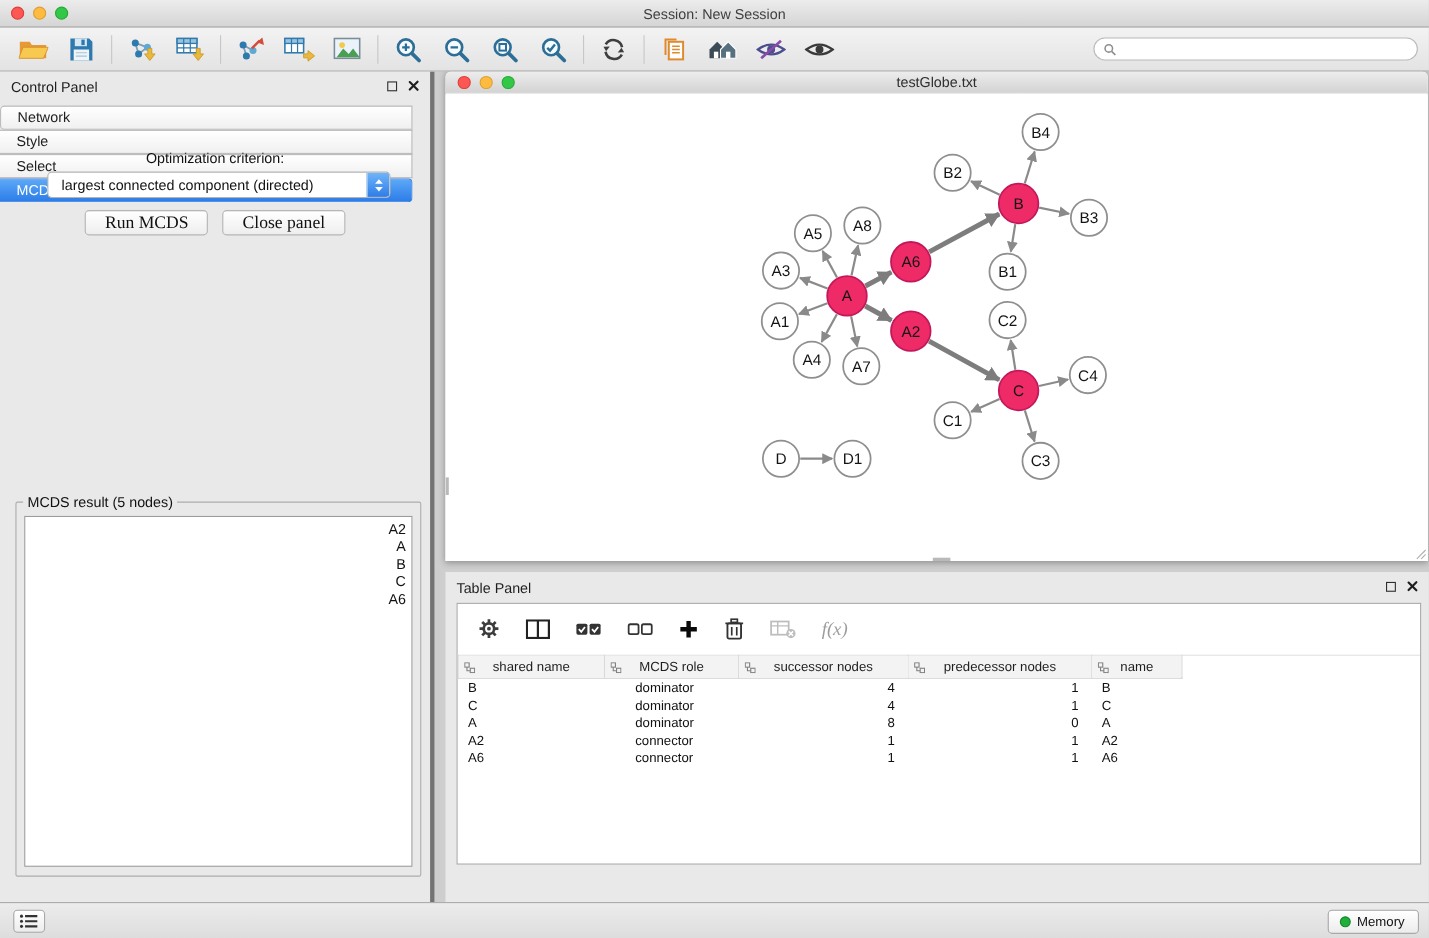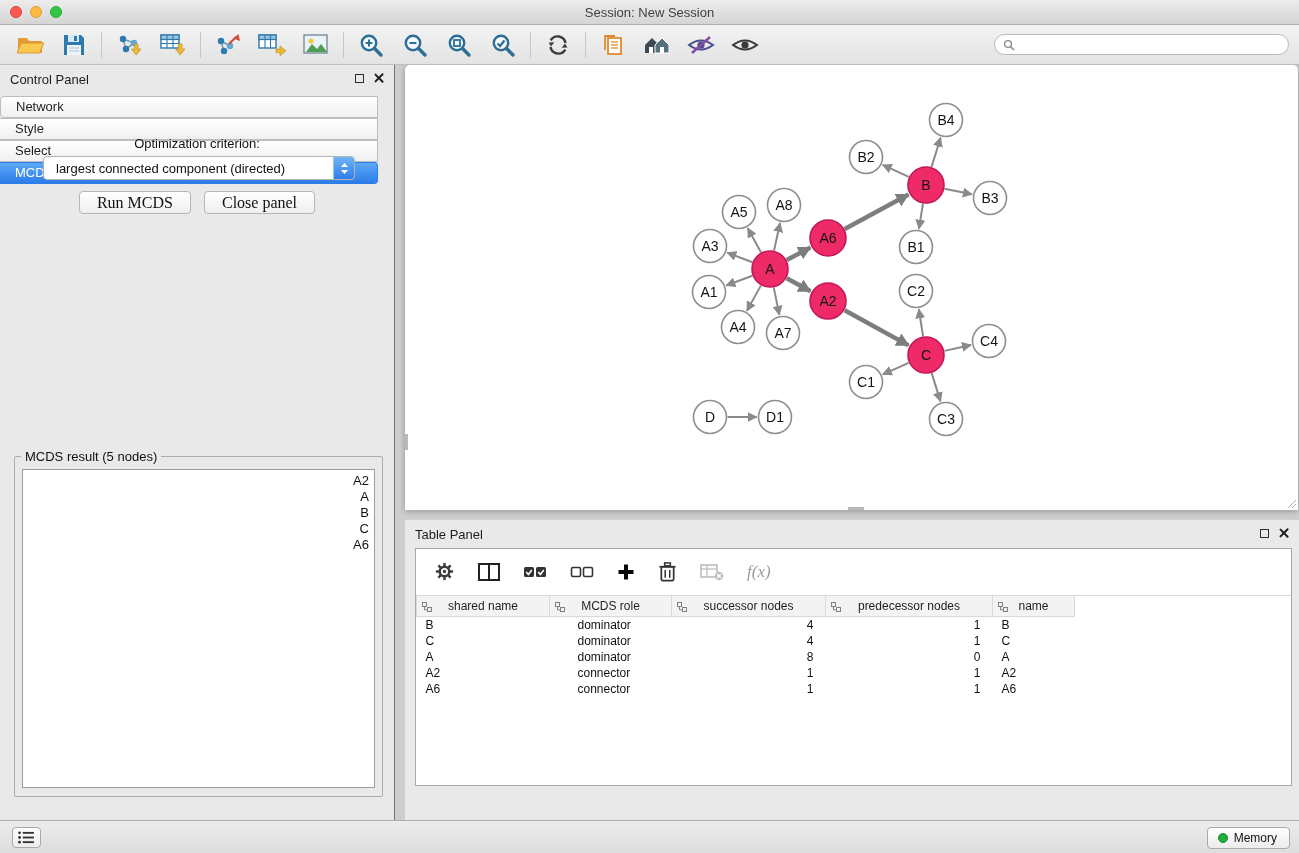--- a/index.html
+++ b/index.html
@@ -25,21 +25,21 @@
   .searchbox { margin-left:auto; margin-right:10px; width:295px; height:21px; background:#FFF;
     border:1px solid #B9B9B9; border-radius:11px; display:flex; align-items:center; padding-left:8px; gap:5px; }
   .search-input { border:none; outline:none; flex:1; font-size:12px; background:transparent; height:100%;
     font-family:"Liberation Sans",sans-serif; }
 
   
   .content { position:absolute; top:65px; left:0; right:0; bottom:33px; background:#CECECE; }
 
   
   .control-panel { position:absolute; left:0; top:0; width:395px; height:100%; background:#E9E9E9;
-    border-right:1px solid #737373; }
+    border-right:4px solid #737373; }
   .panel-header { height:28px; position:relative; }
   .panel-title { position:absolute; left:10px; top:7px; font-size:13px; color:#1E1E1E; }
   .panel-win-icons { position:absolute; right:10px; top:8px; display:flex; gap:10px; align-items:center; }
   .float-icon { width:9px; height:9px; border:1.5px solid #2E2E2E; display:inline-block; }
   .x-icon { width:10px; height:10px; position:relative; display:inline-block; }
   .x-icon::before,.x-icon::after { content:""; position:absolute; left:4px; top:-1px; width:2.4px; height:12px;
     background:#1E1E1E; border-radius:1px; }
   .x-icon::before { transform:rotate(45deg); }
   .x-icon::after  { transform:rotate(-45deg); }
 
@@ -310,20 +310,28 @@
           <div class="result-item">A2</div>
           <div class="result-item">A</div>
           <div class="result-item">B</div>
           <div class="result-item">C</div>
           <div class="result-item">A6</div>
         </div>
     </div>
   </div>
 
   <div class="network-window">
+    <div class="net-titlebar">
+      <div class="net-traffic">
+        <span class="tl red"></span>
+        <span class="tl yellow"></span>
+        <span class="tl green"></span>
+      </div>
+      <div class="net-title">testGlobe.txt</div>
+    </div>
     <div class="net-canvas">
       <svg id="graph-svg" width="891" height="424" viewBox="0 0 891 424">
         <defs>
           <marker id="arrow-small" markerUnits="userSpaceOnUse" markerWidth="10" markerHeight="10" refX="9" refY="5" orient="auto">
               <path d="M0,0 L10,5 L0,10 z" fill="#8A8A8A"></path>
             </marker>
           <marker id="arrow-big" markerUnits="userSpaceOnUse" markerWidth="14" markerHeight="14" refX="12" refY="7" orient="auto">
               <path d="M0,0 L13,7 L0,14 z" fill="#7D7D7D"></path>
             </marker>
         </defs>

